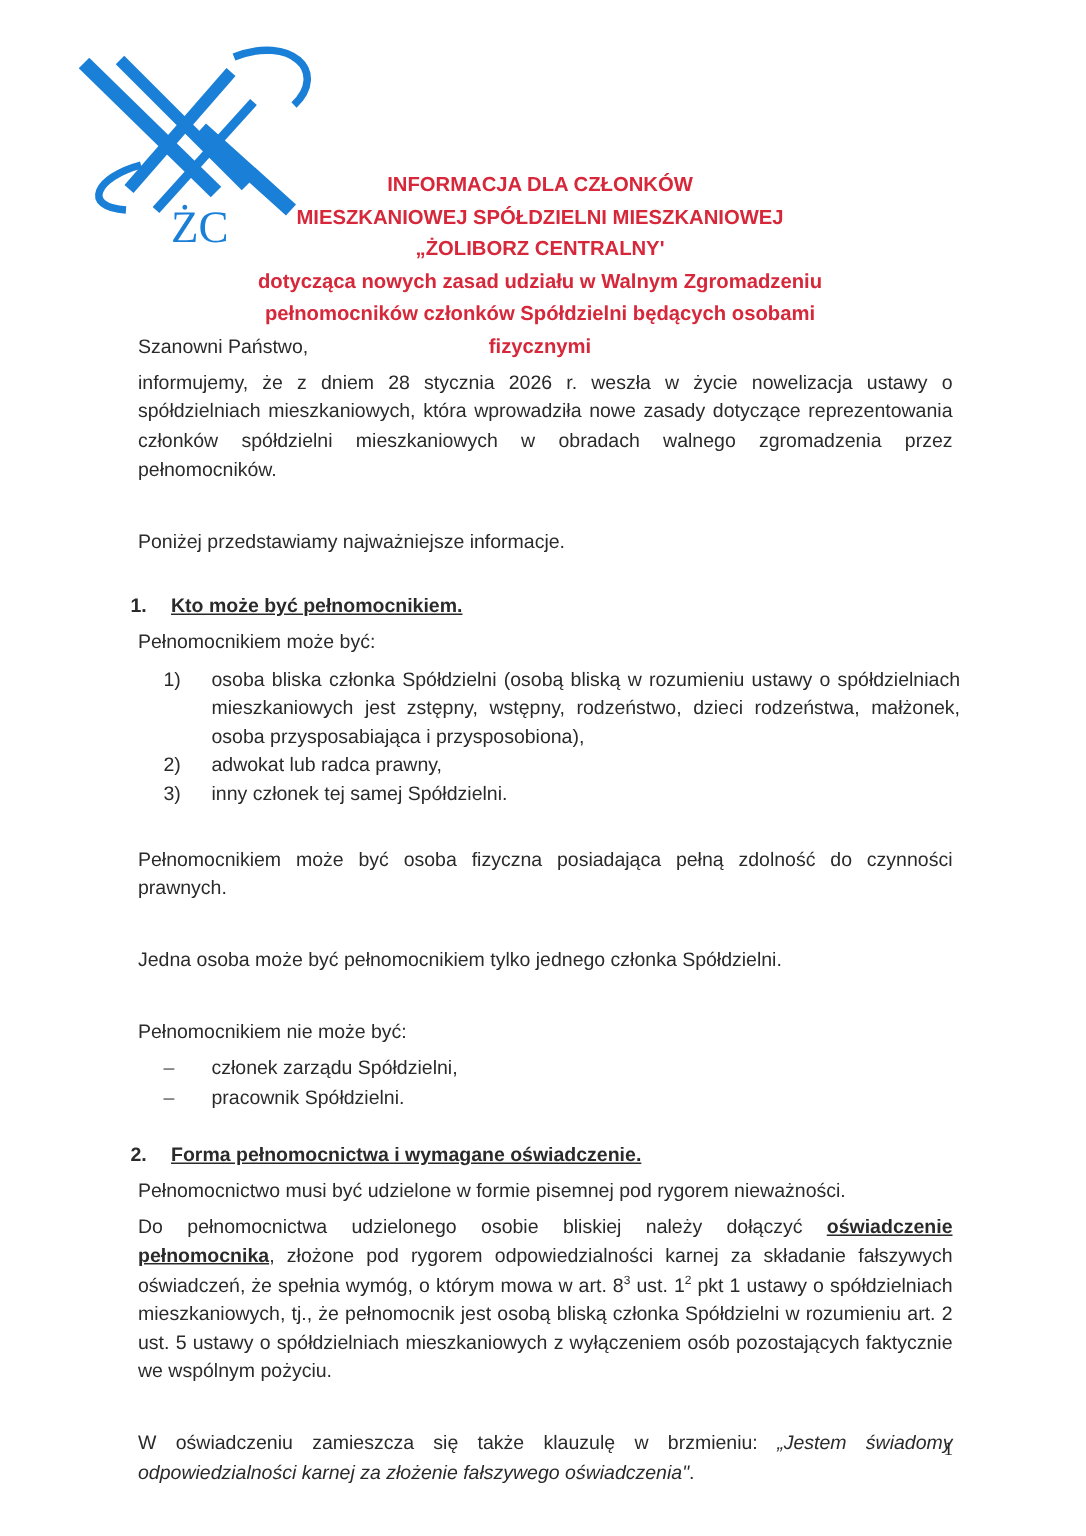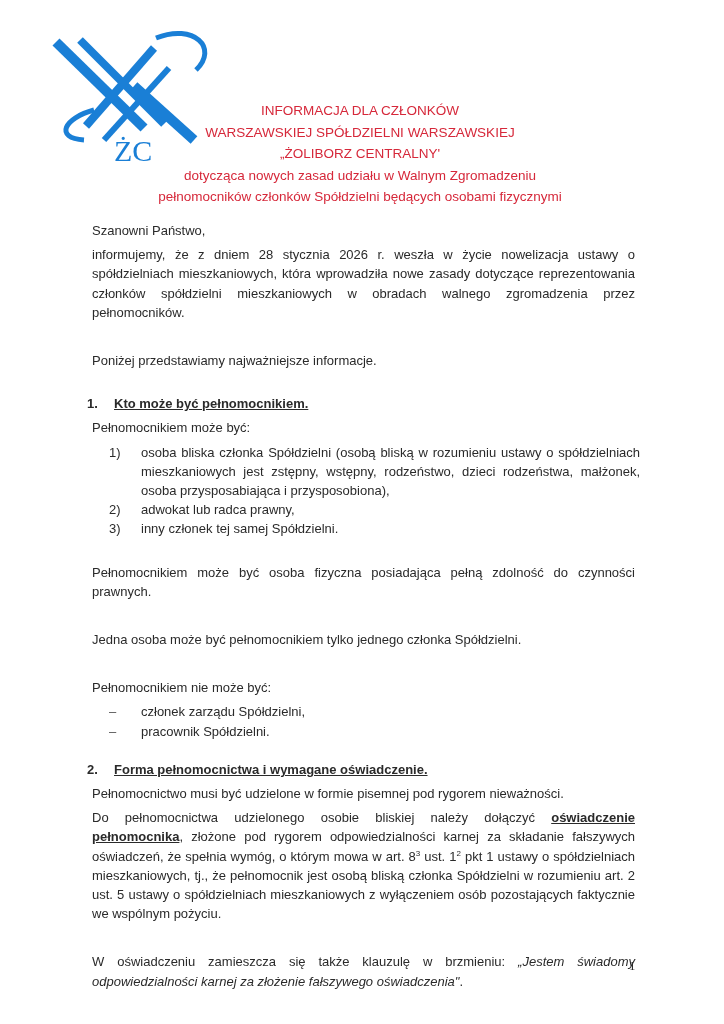--- a/index.html
+++ b/index.html
@@ -1,20 +1,20 @@
 <!DOCTYPE html>
 <html><head>
 <meta charset="utf-8">
 <style>
   html, body { margin: 0; padding: 0; background: #ffffff; }
   body { width: 724px; height: 1024px; position: relative; overflow: hidden;
          font-family: "Liberation Sans", sans-serif; color: #2a2a2a; }
   .logo { position: absolute; left: 44px; top: 28px; width: 170px; height: 140px; }
-  .header { position: absolute; left: 150px; top: 100px; width: 420px; text-align: center;
-            color: #d6283a; font-weight: normal; line-height: 21.5px; }
+  .header { position: absolute; left: 150px; top: 112px; width: 420px; text-align: center;
+            color: #d6283a; font-weight: bold; line-height: 21.5px; }
   .header .h1 { font-size: 13.5px; }
   .header .h2 { font-size: 13.5px; }
   .body { position: absolute; left: 87px; top: 216px; width: 553px; font-size: 13px; line-height: 19.2px; }
   .p { margin: 5px; text-align: justify; }
   .gap { height: 19px; }
   .section-title { font-weight: bold; margin: 0; display: flex; }
   .section-title .num { width: 27px; }
   .section-title .t { text-decoration: underline; }
   .ol { margin: 0; padding: 0; list-style: none; }
   .ol li { display: flex; margin: 0; }
@@ -39,21 +39,21 @@
       <line x1="90" y1="58" x2="150" y2="112" stroke-width="10"></line>
       <path d="M112 10 C150 -5 175 20 152 42" stroke-width="5"></path>
       <path d="M50 82 C20 90 10 110 40 112" stroke-width="5"></path>
     </g>
     <text x="70" y="133" font-family="Liberation Serif, serif" font-size="30" fill="#1a7fd6">ŻC</text>
   </svg>
 </div>
 
 <div class="header">
   <div class="h1">INFORMACJA DLA CZŁONKÓW</div>
-  <div class="h1">WARSZAWSKIEJ SPÓŁDZIELNI WARSZAWSKIEJ</div>
+  <div class="h1">MIESZKANIOWEJ SPÓŁDZIELNI MIESZKANIOWEJ</div>
   <div class="h1">„ŻOLIBORZ CENTRALNY'</div>
   <div class="h2">dotycząca nowych zasad udziału w Walnym Zgromadzeniu</div>
   <div class="h2">pełnomocników członków Spółdzielni będących osobami fizycznymi</div>
 </div>
 
 <div class="body">
   <p class="p">Szanowni Państwo,</p>
   <p class="p">informujemy, że z dniem 28 stycznia 2026 r. weszła w życie nowelizacja ustawy o spółdzielniach mieszkaniowych, która wprowadziła nowe zasady dotyczące reprezentowania członków spółdzielni mieszkaniowych w obradach walnego zgromadzenia przez pełnomocników.</p>
   <div class="gap"></div>
   <p class="p">Poniżej przedstawiamy najważniejsze informacje.</p>

